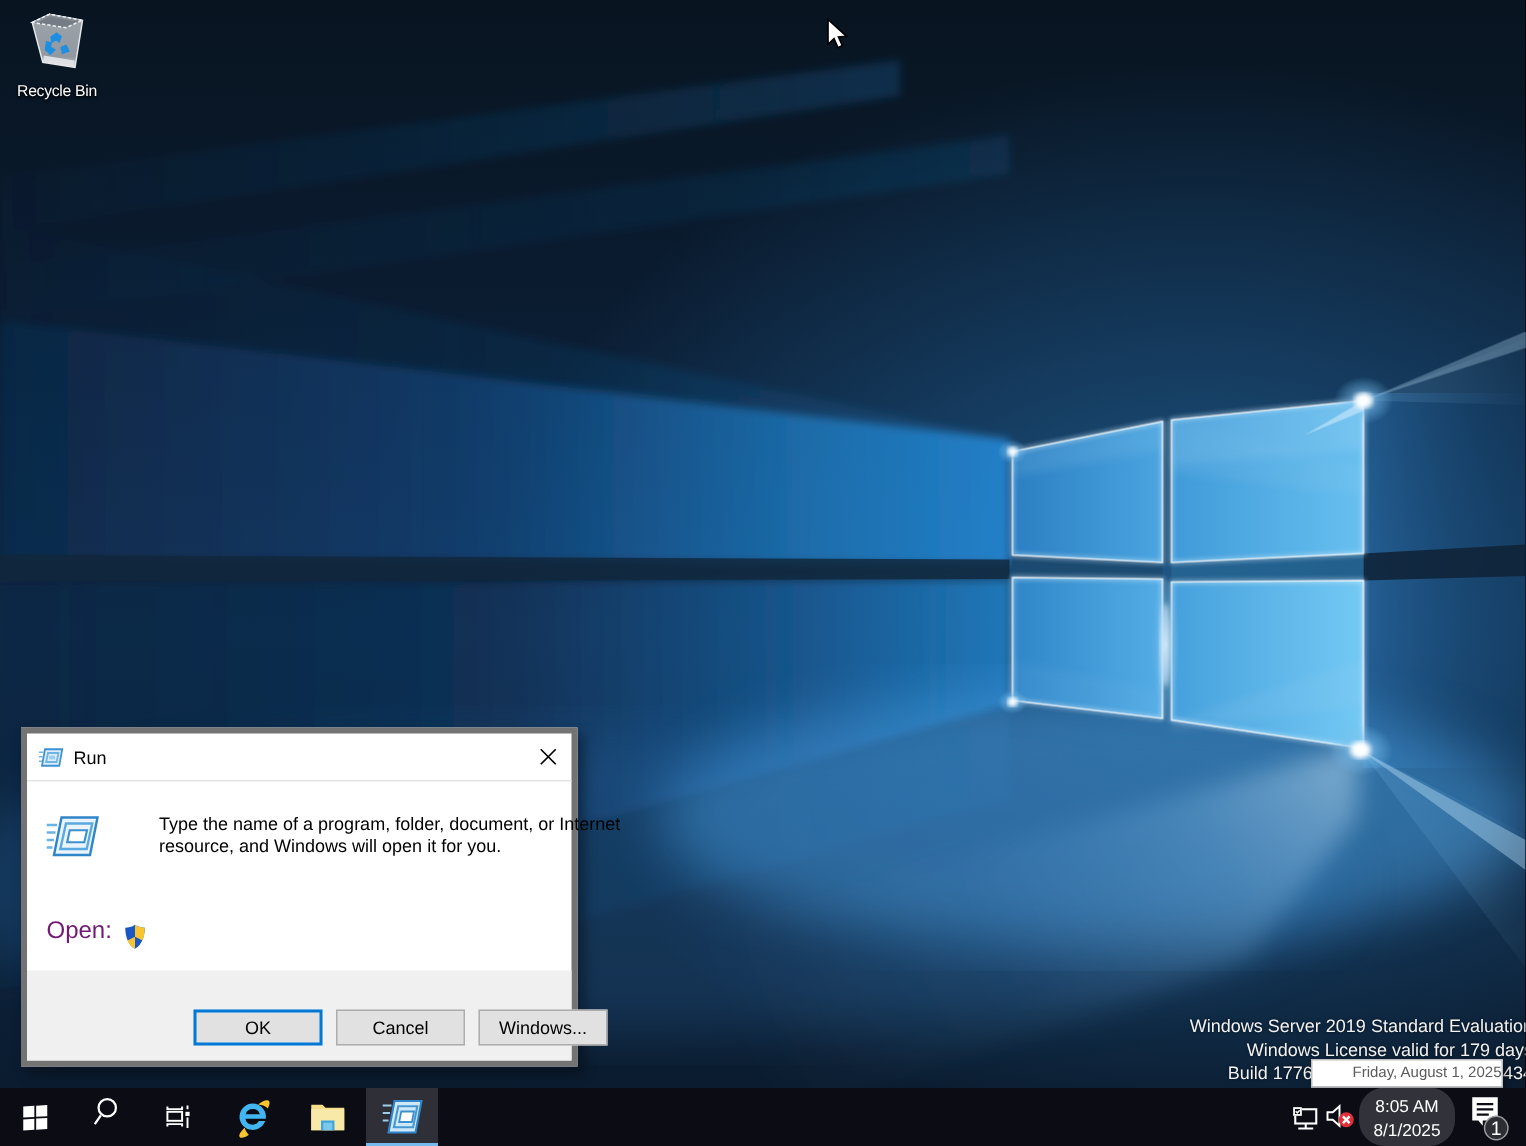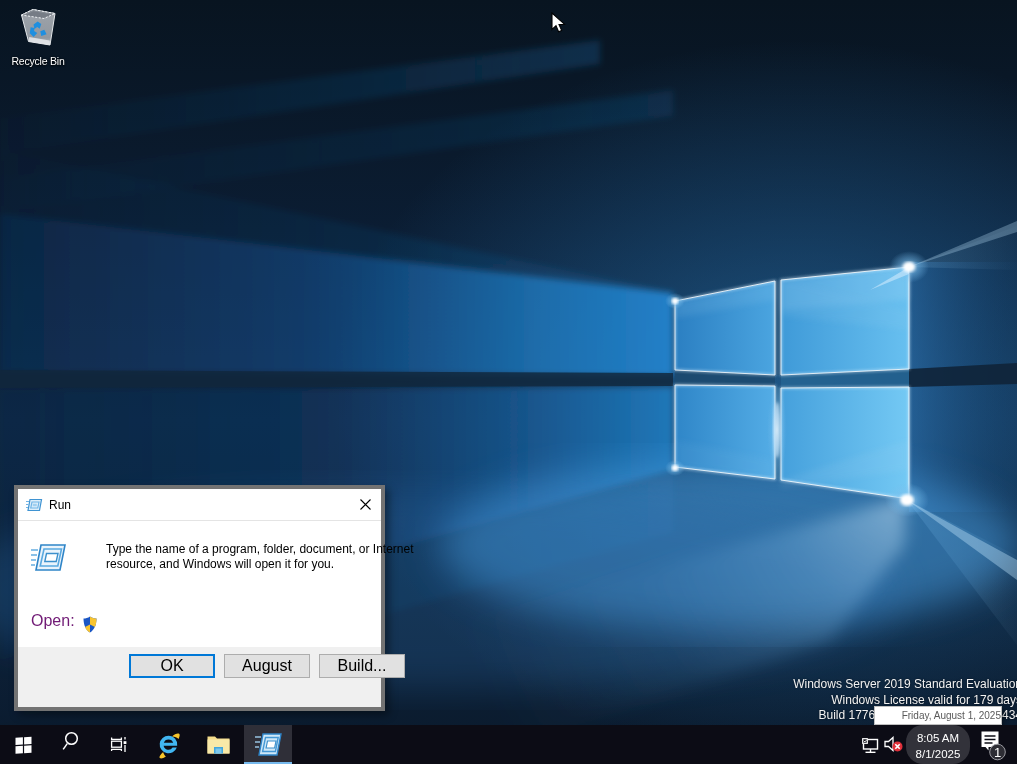--- a/index.html
+++ b/index.html
@@ -23,21 +23,21 @@
 #dlg .body { position:absolute; left:0; top:32px; right:0; bottom:60px; }
 #dlg .desc { position:absolute; left:64px; top:21px; width:320px; font-size:12px; line-height:14.5px; color:#000;margin-left:24px; }
 #dlg .openlbl { position:absolute; left:13px; top:71px; font-size:16px; color:#701a75;margin-top:20px; }
 #dlg .combo { position:absolute; left:63px; top:65px; width:321px; height:22px; border:1px solid #0078d7; background:#fff; }
 #dlg .combo .val { position:absolute; left:4px; top:4px; font-size:12px; color:#000; }
 #dlg .combo .caret { position:absolute; left:50px; top:2px; width:1px; height:16px; background:#000; }
 #dlg .combo .chev { position:absolute; right:6px; top:7px; }
 #dlg .admin { position:absolute; left:88px; top:98px; font-size:12px; color:#000; }
 #dlg .shield { position:absolute; left:65px; top:95px; }
 #dlg .foot { position:absolute; left:0; right:0; bottom:0; height:60px; background:#f0f0f0; }
-.btn { position:absolute; top:7px; width:86px; height:24px; background:#e1e1e1; border:1px solid #adadad; font-size:16px; color:#000; text-align:center; line-height:22px; }
+.btn { position:absolute; top:26px; width:86px; height:24px; background:#e1e1e1; border:1px solid #adadad; font-size:12px; color:#000; text-align:center; line-height:22px; }
 .btn.focus { border:2px solid #0078d7; line-height:20px; }
 #b-ok { left:111px; }
 #b-cancel { left:206px; }
 #b-browse { left:301px; }
 
 
 #tip { position:absolute; left:874px; top:706px; width:128px; height:19px; background:#fff; border:1px solid #bfbfbf; color:#5a5a5a; font-size:10px; text-align:right; line-height:17px; box-shadow:2px 2px 4px rgba(0,0,0,.35); }
 
 
 #tb { position:absolute; left:0; top:725px; width:1017px; height:39px; background:#0c0c15; }
@@ -275,22 +275,22 @@
     <div class="desc">Type the name of a program, folder, document, or Internet resource, and Windows will open it for you.</div>
     <div class="openlbl">Open:</div>
     <svg class="shield" width="14" height="17" viewBox="0 0 28 34">
       <path d="M14,1 C18,4 23,5 27,5 C27,17 23,28 14,33 C5,28 1,17 1,5 C5,5 10,4 14,1 Z" fill="#1a56c4"></path>
       <path d="M14,1 C18,4 23,5 27,5 C27,11 26,17 24,22 L14,17 Z" fill="#f8c430"></path>
       <path d="M14,17 L4,22 C6,27 9,30.5 14,33 Z" fill="#f8c430"></path>
     </svg>
   </div>
   <div class="foot">
     <div class="btn focus" id="b-ok">OK</div>
-    <div class="btn" id="b-cancel">August</div>
-    <div class="btn" id="b-browse">Build...</div>
+    <div class="btn" id="b-cancel">Cancel</div>
+    <div class="btn" id="b-browse">Windows...</div>
   </div>
 </div>
 
 <div id="tip">Friday, August 1, 2025</div>
 
 <div id="tb">
   <div class="active"></div>
 
   <svg class="tbi" style="left:15px;" width="18" height="39" viewBox="0 0 18 39">
     <g fill="#fff" transform="translate(0,1.2) skewY(-3.5)">

